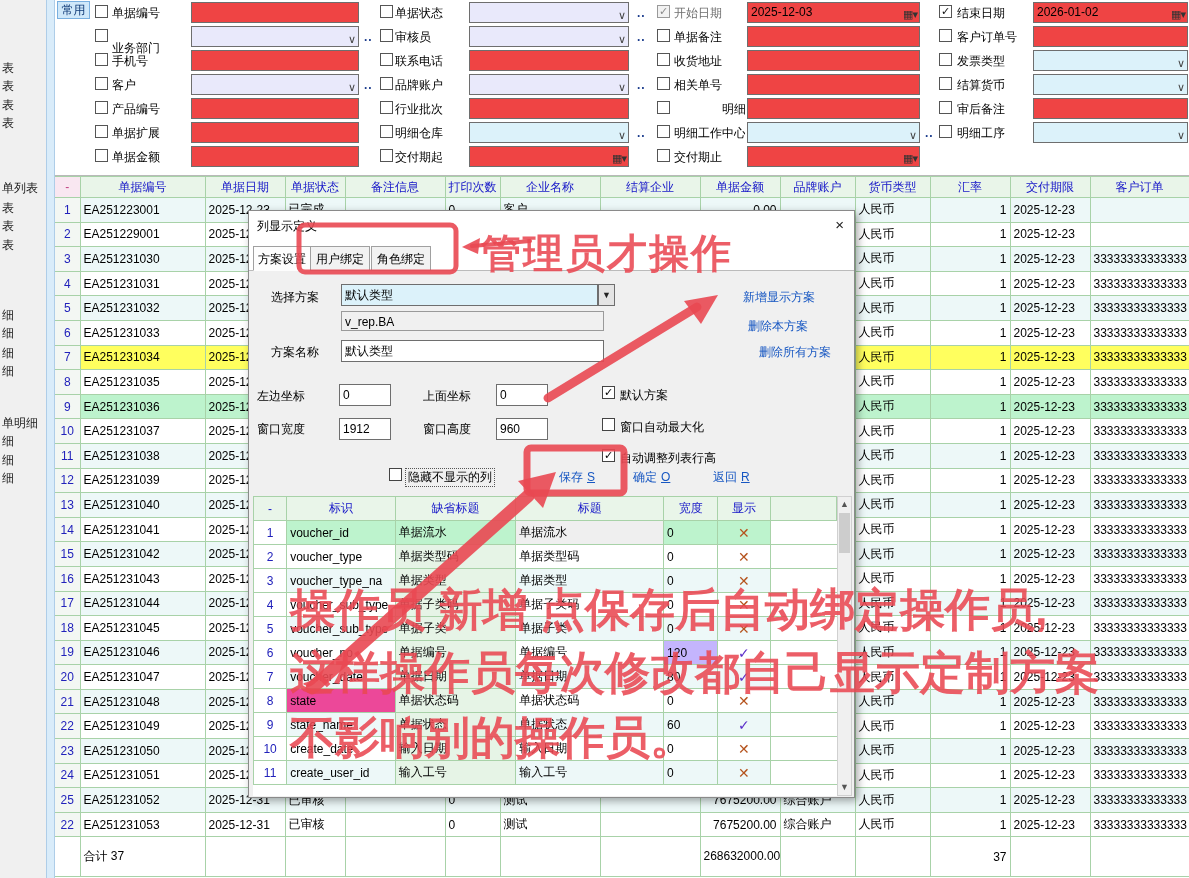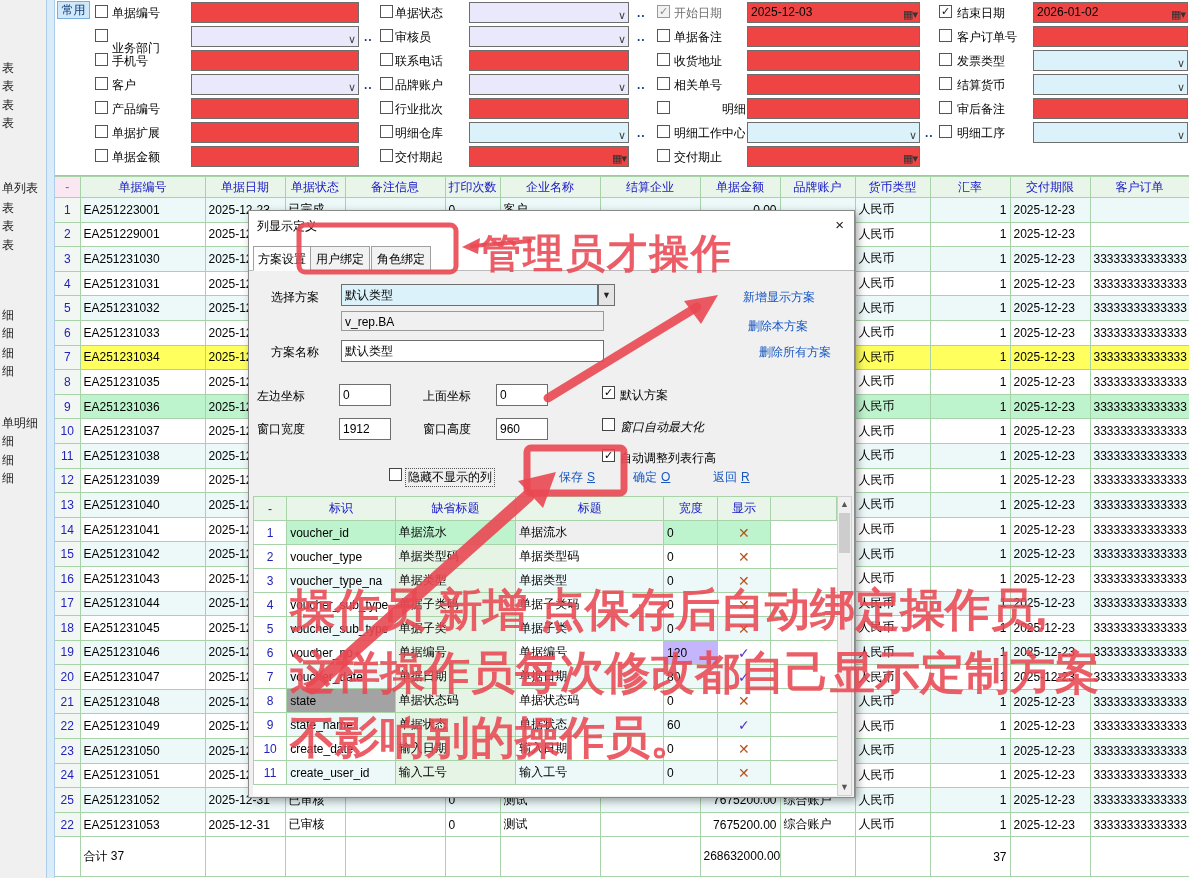--- a/index.html
+++ b/index.html
@@ -704,21 +704,21 @@
     <div class="dinput" style="left:247px; top:173px; width:52px; height:22px;">0</div>
     <span class="dlbl" style="left:8px; top:210px;">窗口宽度</span>
     <div class="dinput" style="left:90px; top:207px; width:52px; height:22px;">1912</div>
     <span class="dlbl" style="left:174px; top:210px;">窗口高度</span>
     <div class="dinput" style="left:247px; top:207px; width:52px; height:22px;">960</div>
 
     <div id="dlg-options">
         <span class="dcb checked" style="left: 353px; top: 175px;"></span>
         <span class="dlbl" style="left: 371px; top: 176px;">默认方案</span>
         <span class="dcb" style="left: 353px; top: 207px;"></span>
-        <span class="dlbl" style="left: 371px; top: 208px; font-style: italic;">窗口自动最大化</span>
+        <span class="dlbl" style="left: 371px; top: 208px;">窗口自动最大化</span>
         <span class="dcb checked" style="left: 353px; top: 238px;"></span>
         <span class="dlbl" style="left: 371px; top: 239px;">自动调整列表行高</span>
       </div>
 
     <span class="act" style="left:43px; top:256px;margin-top:48px;"><span id="help-arrow">⬇</span> <span>辅助</span></span>
     <span class="dcb" style="left:140px; top:257px;"></span>
     <span class="dlbl" id="hide-label" style="left:156px; top:257px;">隐藏不显示的列</span>
     <span class="act" style="left:310px; top:258px;"><span>保存</span><u>S</u></span>
     <span class="act" style="left:384px; top:258px;"><span>确定</span><u>O</u></span>
     <span class="act" style="left:464px; top:258px;text-align:right;"><span>返回</span><u>R</u></span>
@@ -795,21 +795,21 @@
               <td style="background: rgb(255, 255, 255); color: rgb(34, 34, 187); text-align: center;">7</td>
               <td style="background: rgb(237, 248, 248);">voucher_date</td>
               <td style="background: rgb(230, 244, 230);">单据日期</td>
               <td style="background: rgb(237, 248, 248);">单据日期</td>
               <td style="background: rgb(237, 248, 248);">80</td>
               <td class="mark-v" style="background: rgb(237, 248, 248);">✓</td>
               <td style="background: rgb(255, 255, 255); border-right: none;"></td>
             </tr>
             <tr>
               <td style="background: rgb(255, 255, 255); color: rgb(34, 34, 187); text-align: center;">8</td>
-              <td style="background: #a3a3a3;">state</td>
+              <td style="background: #ec4899;">state</td>
               <td style="background: rgb(230, 244, 230);">单据状态码</td>
               <td style="background: rgb(255, 255, 255);">单据状态码</td>
               <td style="background: rgb(255, 255, 255);">0</td>
               <td class="mark-x" style="background: rgb(255, 255, 255);">✕</td>
               <td style="background: rgb(255, 255, 255); border-right: none;"></td>
             </tr>
             <tr>
               <td style="background: rgb(255, 255, 255); color: rgb(34, 34, 187); text-align: center;">9</td>
               <td style="background: rgb(237, 248, 248);">state_name</td>
               <td style="background: rgb(230, 244, 230);">单据状态</td>

